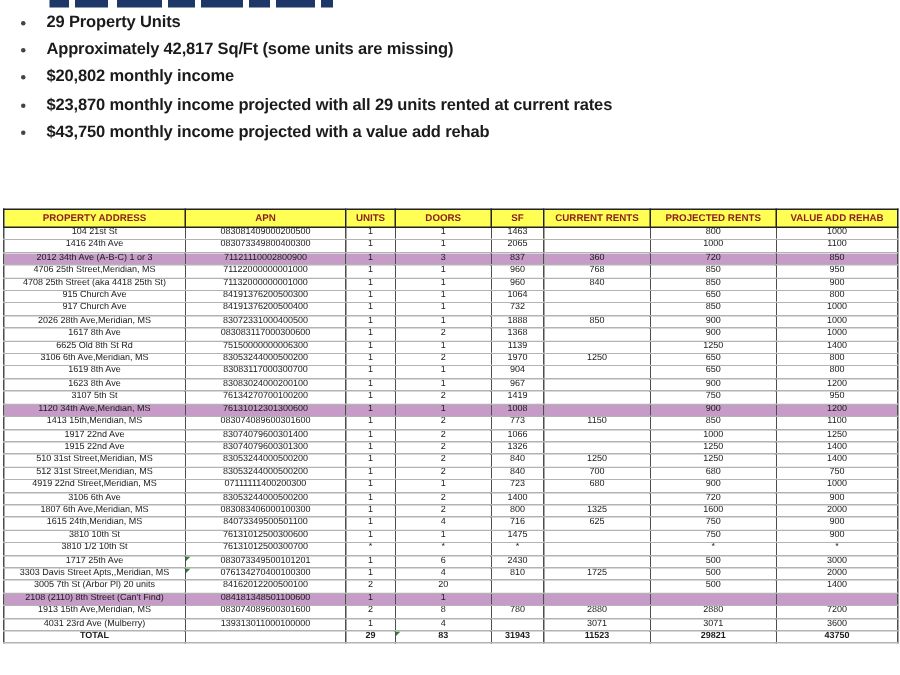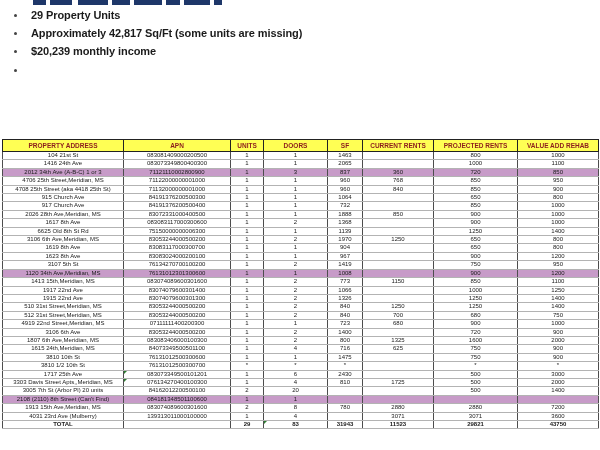--- a/index.html
+++ b/index.html
@@ -53,24 +53,29 @@
       <li>
         <span class="dot"></span>
         <span>29 Property Units</span>
       </li>
       <li>
         <span class="dot"></span>
         <span>Approximately 42,817 Sq/Ft (some units are missing)</span>
       </li>
       <li>
         <span class="dot"></span>
-        <span>$20,239 monthly income</span>
+        <span>$20,802 monthly income</span>
       </li>
       <li>
         <span class="dot"></span>
+        <span>$23,870 monthly income projected with all 29 units rented at current rates</span>
+      </li>
+      <li>
+        <span class="dot"></span>
+        <span>$43,750 monthly income projected with a value add rehab</span>
       </li>
     </ul>
 
   <table class="rent">
     <colgroup>
         <col style="width: 121px;">
         <col style="width: 107px;">
         <col style="width: 33px;">
         <col style="width: 64px;">
         <col style="width: 35px;">

